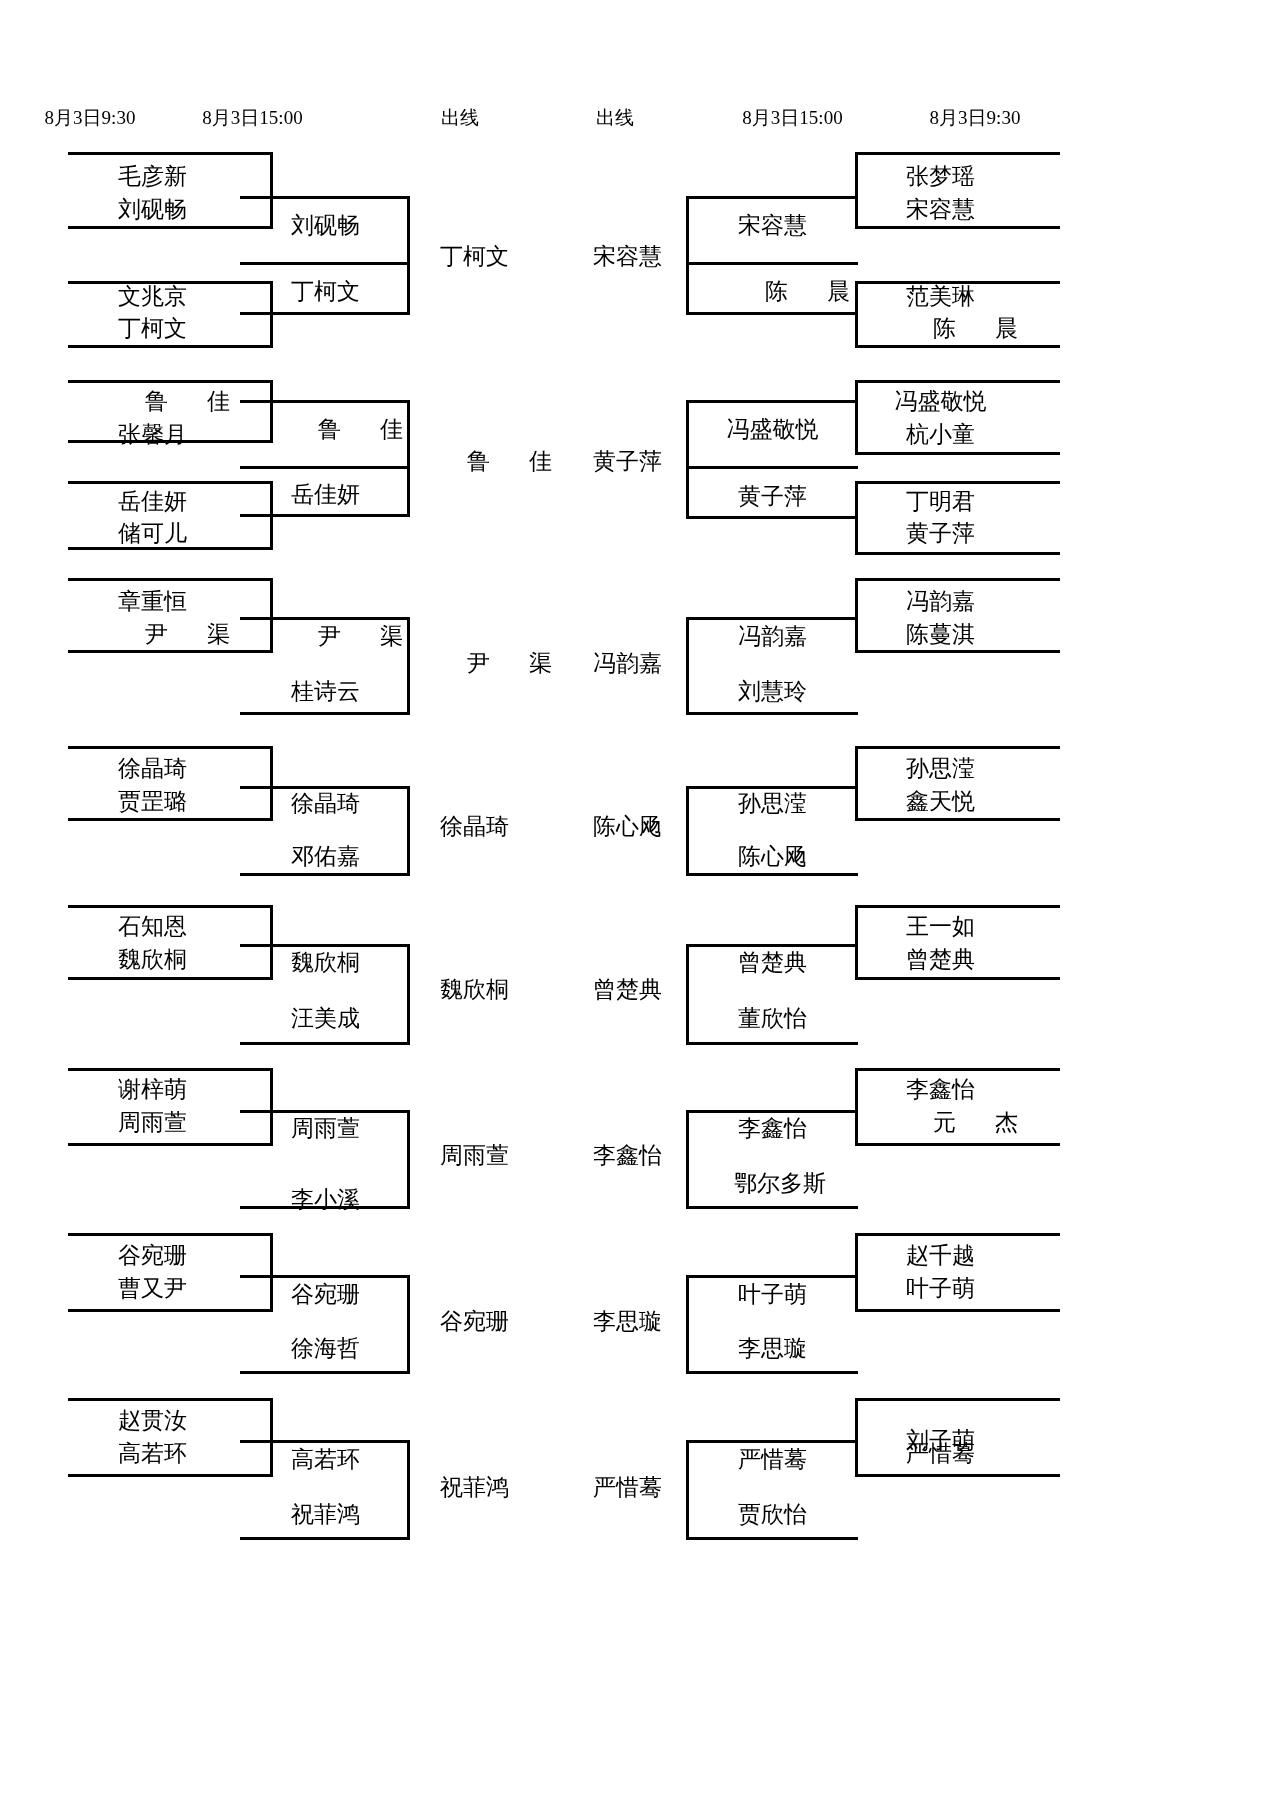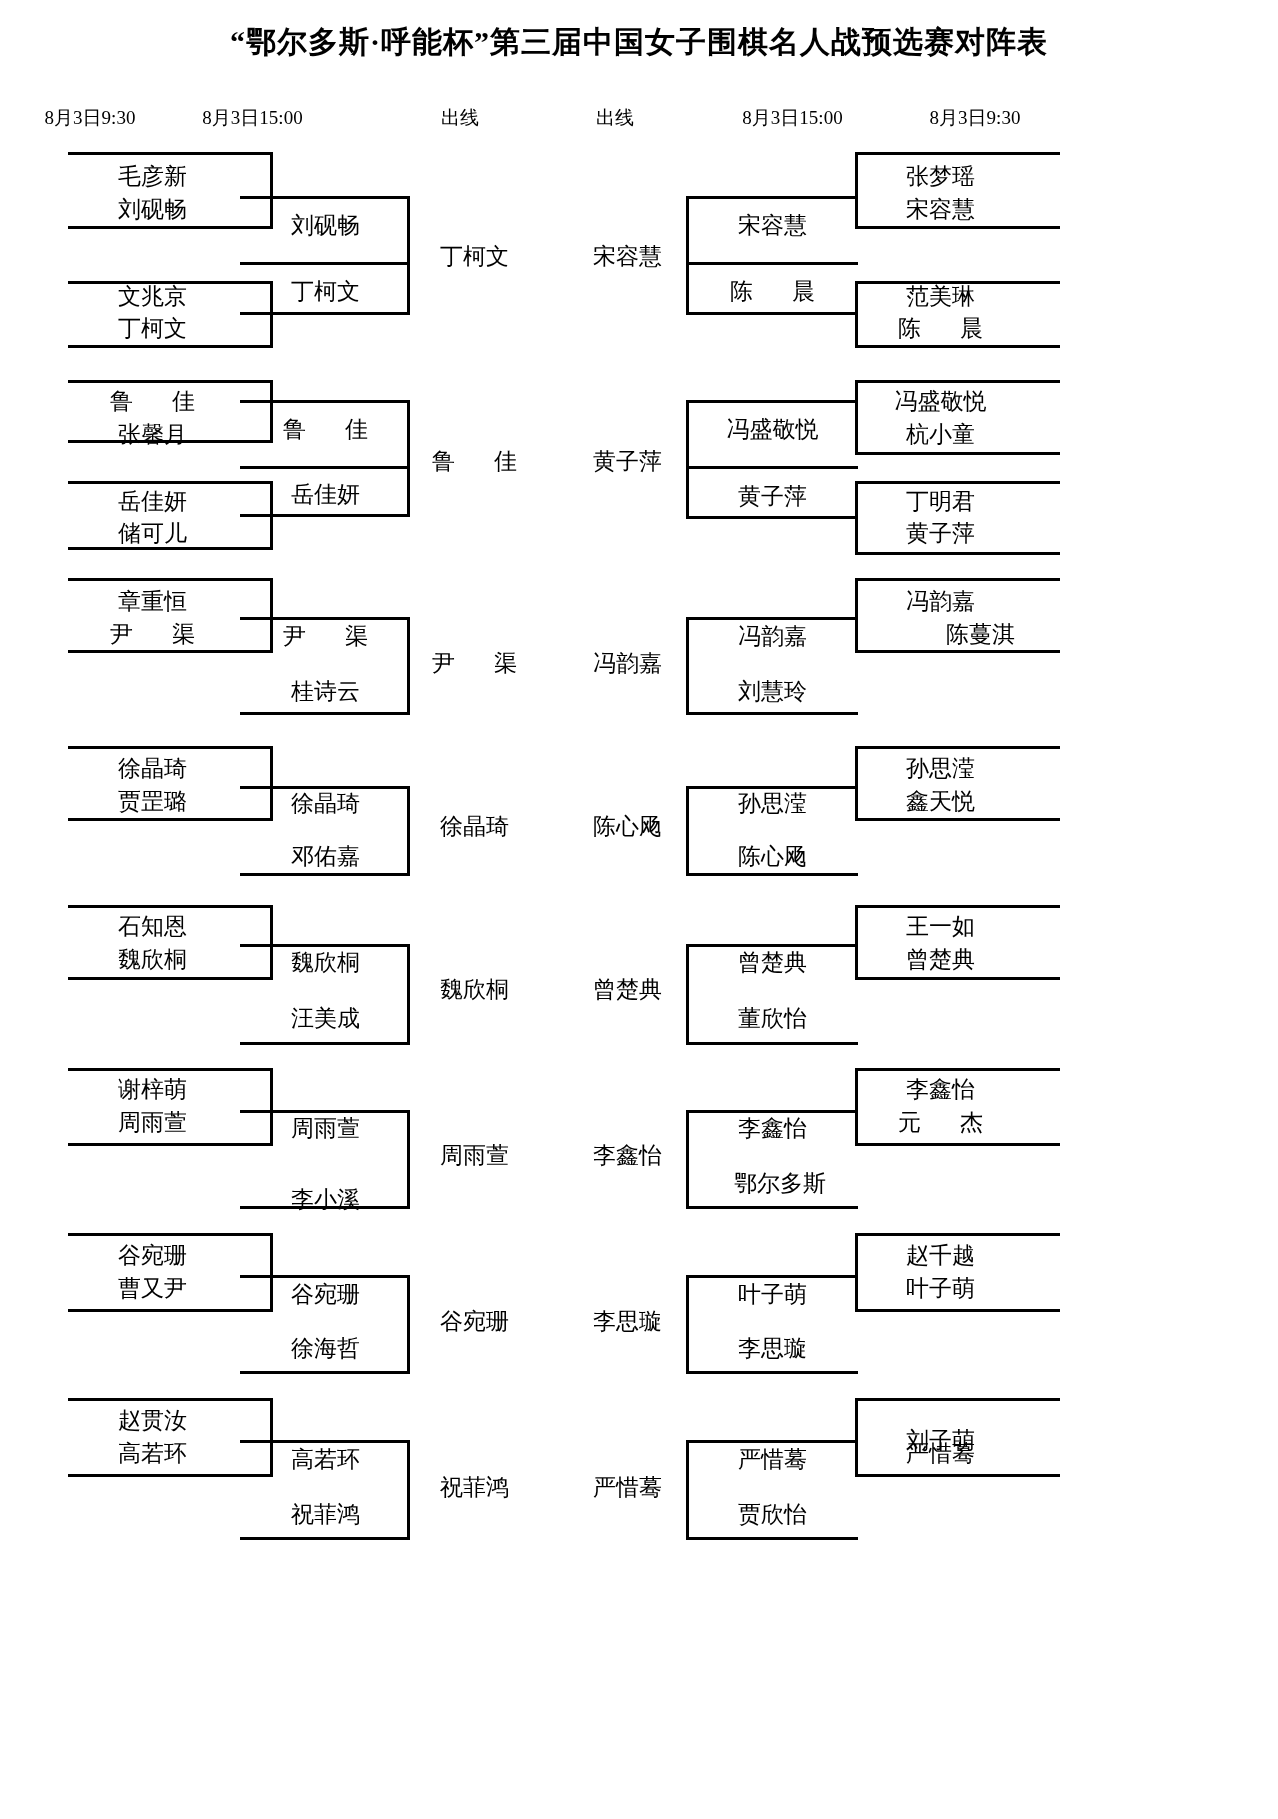--- a/index.html
+++ b/index.html
@@ -41,39 +41,39 @@
   .name {
     position: absolute;
     font-size: 23px;
     white-space: nowrap;
     text-align: center;
     line-height: 1;
   }
   .name.sp {
     letter-spacing: 0.35em;
     text-indent: 0.35em;
+    padding-left: 35px;
   }
   
   .hline {
     position: absolute;
     background: #000000;
     height: 3px;
   }
   .vline {
     position: absolute;
     background: #000000;
     width: 3px;
   }
 </style>
 </head>
 <body>
 
 <div id="bracket-root">
 
-  <div class="title">“鄂尔多斯·呼能杯”第三届中国女子围棋名人战预选赛对阵表</div>
 
   <div class="hdr" style="left:20px;top:105px;width:140px;">8月3日9:30</div>
   <div class="hdr" style="left:180px;top:105px;width:145px;">8月3日15:00</div>
   <div class="hdr" style="left:400px;top:105px;width:120px;">出线</div>
   <div class="hdr" style="left:555px;top:105px;width:120px;">出线</div>
   <div class="hdr" style="left:720px;top:105px;width:145px;">8月3日15:00</div>
   <div class="hdr" style="left:905px;top:105px;width:140px;">8月3日9:30</div>
 
   <div class="hline" style="left:68px;top:152px;width:205px;"></div>
   <div class="hline" style="left:68px;top:226px;width:205px;"></div>
@@ -230,21 +230,21 @@
   <div class="name" style="left:565px;top:450px;width:125px;">黄子萍</div>
 
   <div class="hline" style="left:855px;top:578px;width:205px;"></div>
   <div class="hline" style="left:855px;top:650px;width:205px;"></div>
   <div class="vline" style="left:855px;top:578px;height:75px;"></div>
   <div class="hline" style="left:686px;top:617px;width:172px;"></div>
   <div class="hline" style="left:686px;top:712px;width:172px;"></div>
   <div class="vline" style="left:686px;top:617px;height:98px;"></div>
 
   <div class="name" style="left:858px;top:590px;width:165px;">冯韵嘉</div>
-  <div class="name" style="left:858px;top:623px;width:165px;padding-left:40px;">陈蔓淇</div>
+  <div class="name" style="left:858px;top:623px;width:165px;">陈蔓淇</div>
   <div class="name" style="left:690px;top:625px;width:165px;">冯韵嘉</div>
   <div class="name" style="left:690px;top:680px;width:165px;">刘慧玲</div>
   <div class="name" style="left:565px;top:652px;width:125px;">冯韵嘉</div>
 
   <div class="hline" style="left:855px;top:746px;width:205px;"></div>
   <div class="hline" style="left:855px;top:818px;width:205px;"></div>
   <div class="vline" style="left:855px;top:746px;height:75px;"></div>
   <div class="hline" style="left:686px;top:786px;width:172px;"></div>
   <div class="hline" style="left:686px;top:873px;width:172px;"></div>
   <div class="vline" style="left:686px;top:786px;height:90px;"></div>

